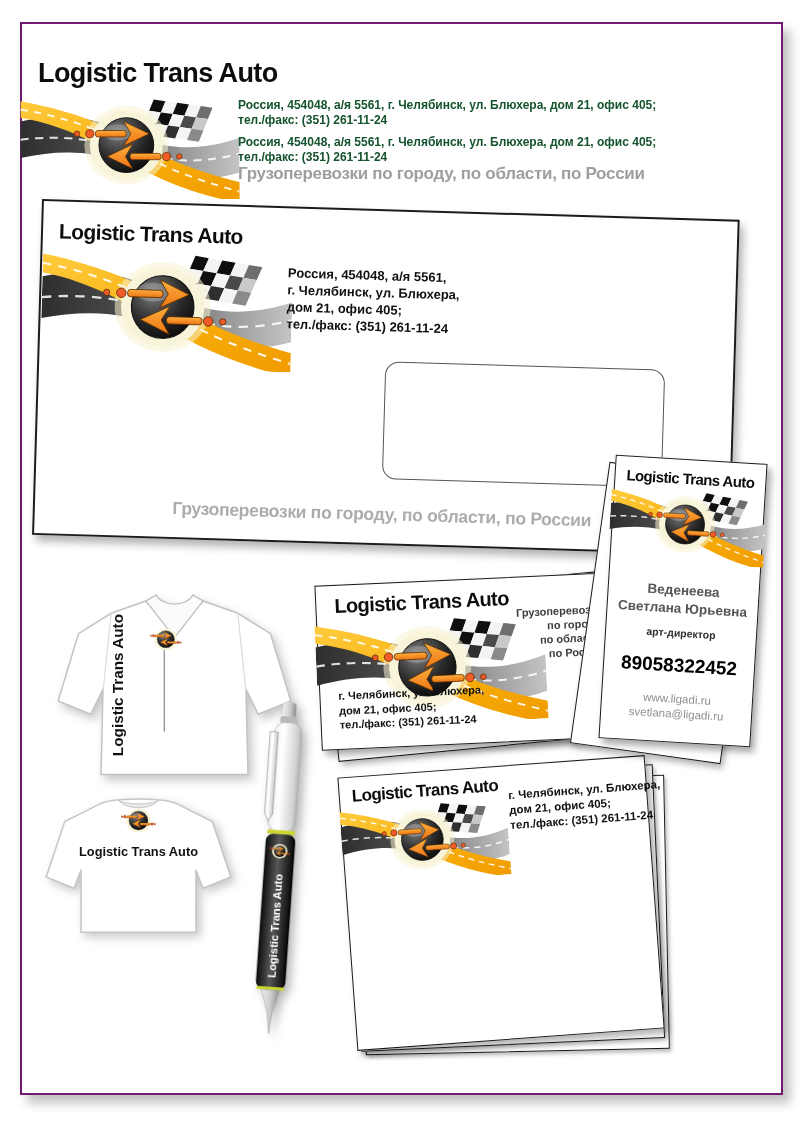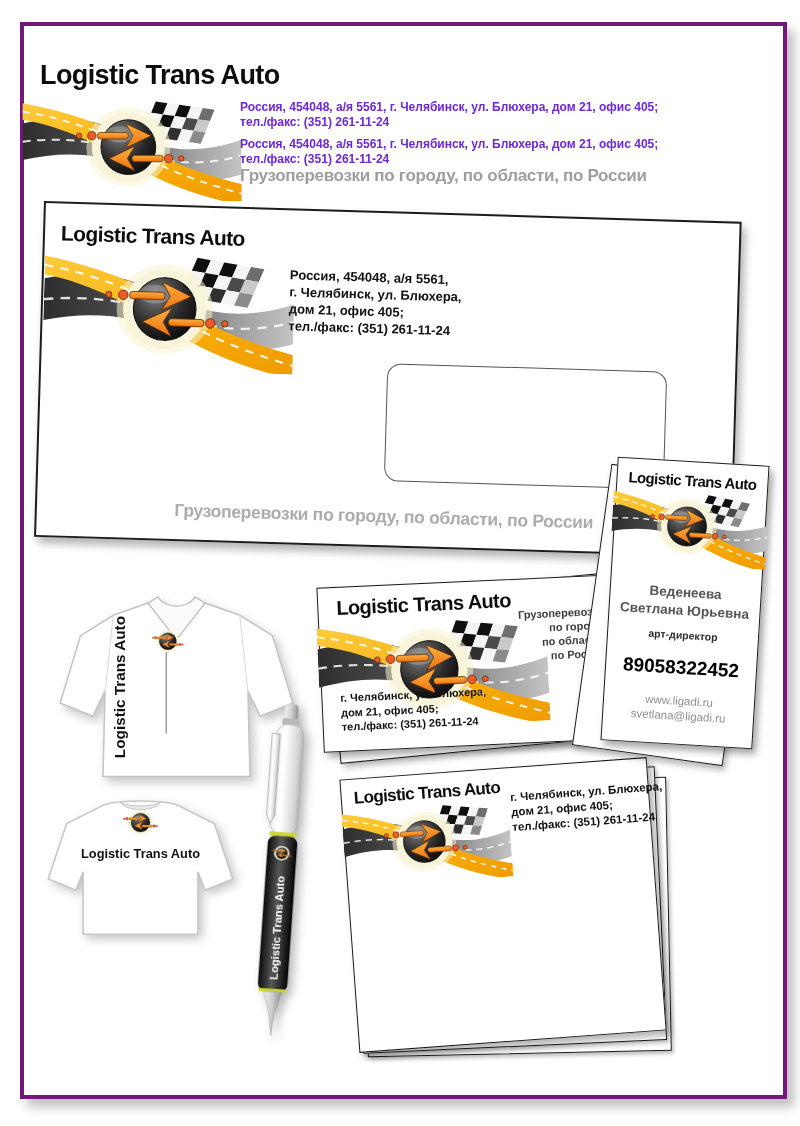--- a/index.html
+++ b/index.html
@@ -1,25 +1,25 @@
 <!DOCTYPE html>
 <html><head>
 <meta charset="utf-8">
 <style>
   html,body{margin:0;padding:0;background:#ffffff;}
   body{font-family:"Liberation Sans",sans-serif;}
   .canvas{position:relative;width:800px;height:1126px;background:#fff;overflow:hidden;}
   .abs{position:absolute;}
   .board{position:absolute;left:20px;top:22px;width:759px;height:1069px;background:#fff;
-         border:4px solid #701a75;box-shadow:7px 8px 10px rgba(0,0,0,.25);}
+         border:2px solid #701a75;box-shadow:7px 8px 10px rgba(0,0,0,.25);}
   .brand-title{font-weight:bold;color:#0d0d0d;letter-spacing:-0.6px;white-space:nowrap;}
   
   .lh-title{left:16px;top:34px;font-size:27px;}
   .lh-logo{left:-2px;top:70px;width:220px;height:105px;}
-  .lh-address{left:216px;top:74px;font-size:12px;font-weight:bold;color:#6d28d9;line-height:15px;white-space:nowrap;}
+  .lh-address{left:216px;top:74px;font-size:12px;font-weight:bold;color:#14532d;line-height:15px;white-space:nowrap;}
   .addr-par{margin-bottom:7px;}
   .lh-slogan{left:216px;top:140px;font-size:17px;font-weight:bold;color:#9E9E9E;letter-spacing:-0.3px;white-space:nowrap;}
   
   .envelope{left:20px;top:175px;width:694px;height:332px;background:#fff;border:2px solid #1c1c1c;
             transform:rotate(1.7deg);transform-origin:top left;box-shadow:4px 6px 9px rgba(0,0,0,.30);z-index:2;}
   .env-title{left:16px;top:18px;font-size:21px;}
   .env-logo{left:0px;top:44px;width:252px;height:120px;}
   .env-address{left:246px;top:56px;font-size:13px;font-weight:bold;color:#111;line-height:17px;white-space:nowrap;}
   .env-window{left:346px;top:150px;width:278px;height:116px;border:1.5px solid #555;border-radius:14px;background:#fff;}
   .env-slogan{left:0;width:100%;top:293px;text-align:center;font-size:17.5px;font-weight:bold;color:#ACACAC;letter-spacing:-0.3px;}

